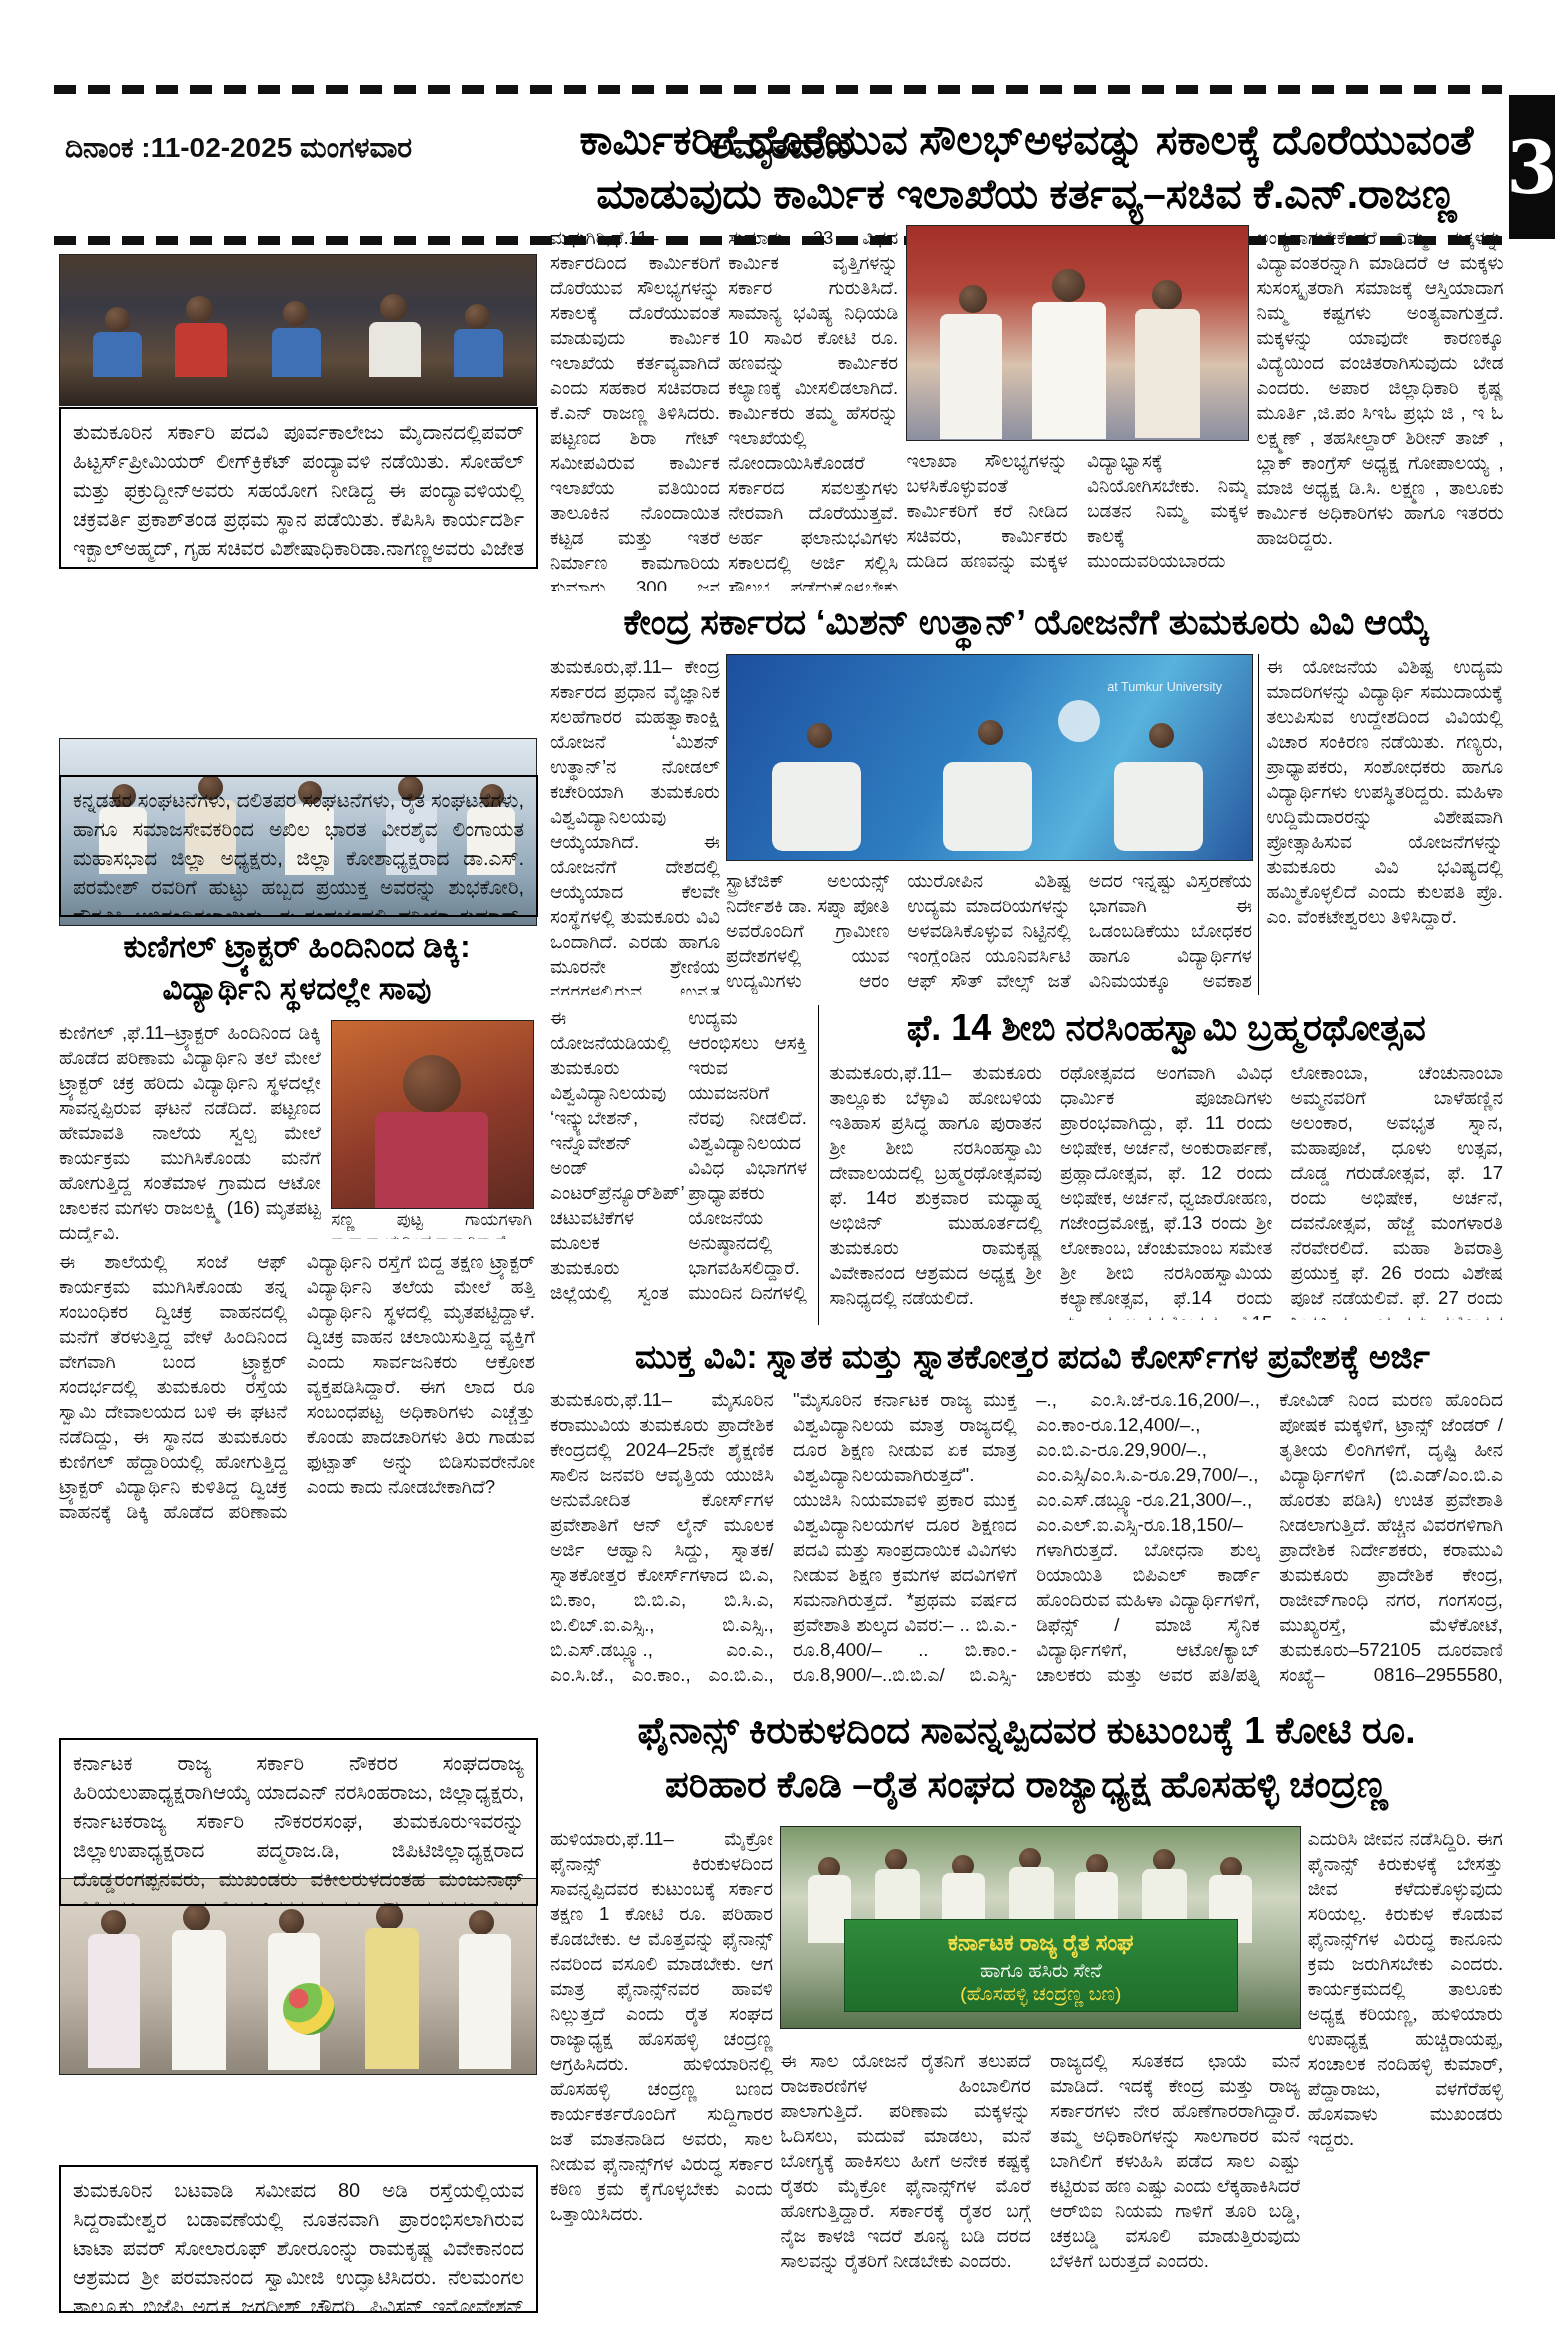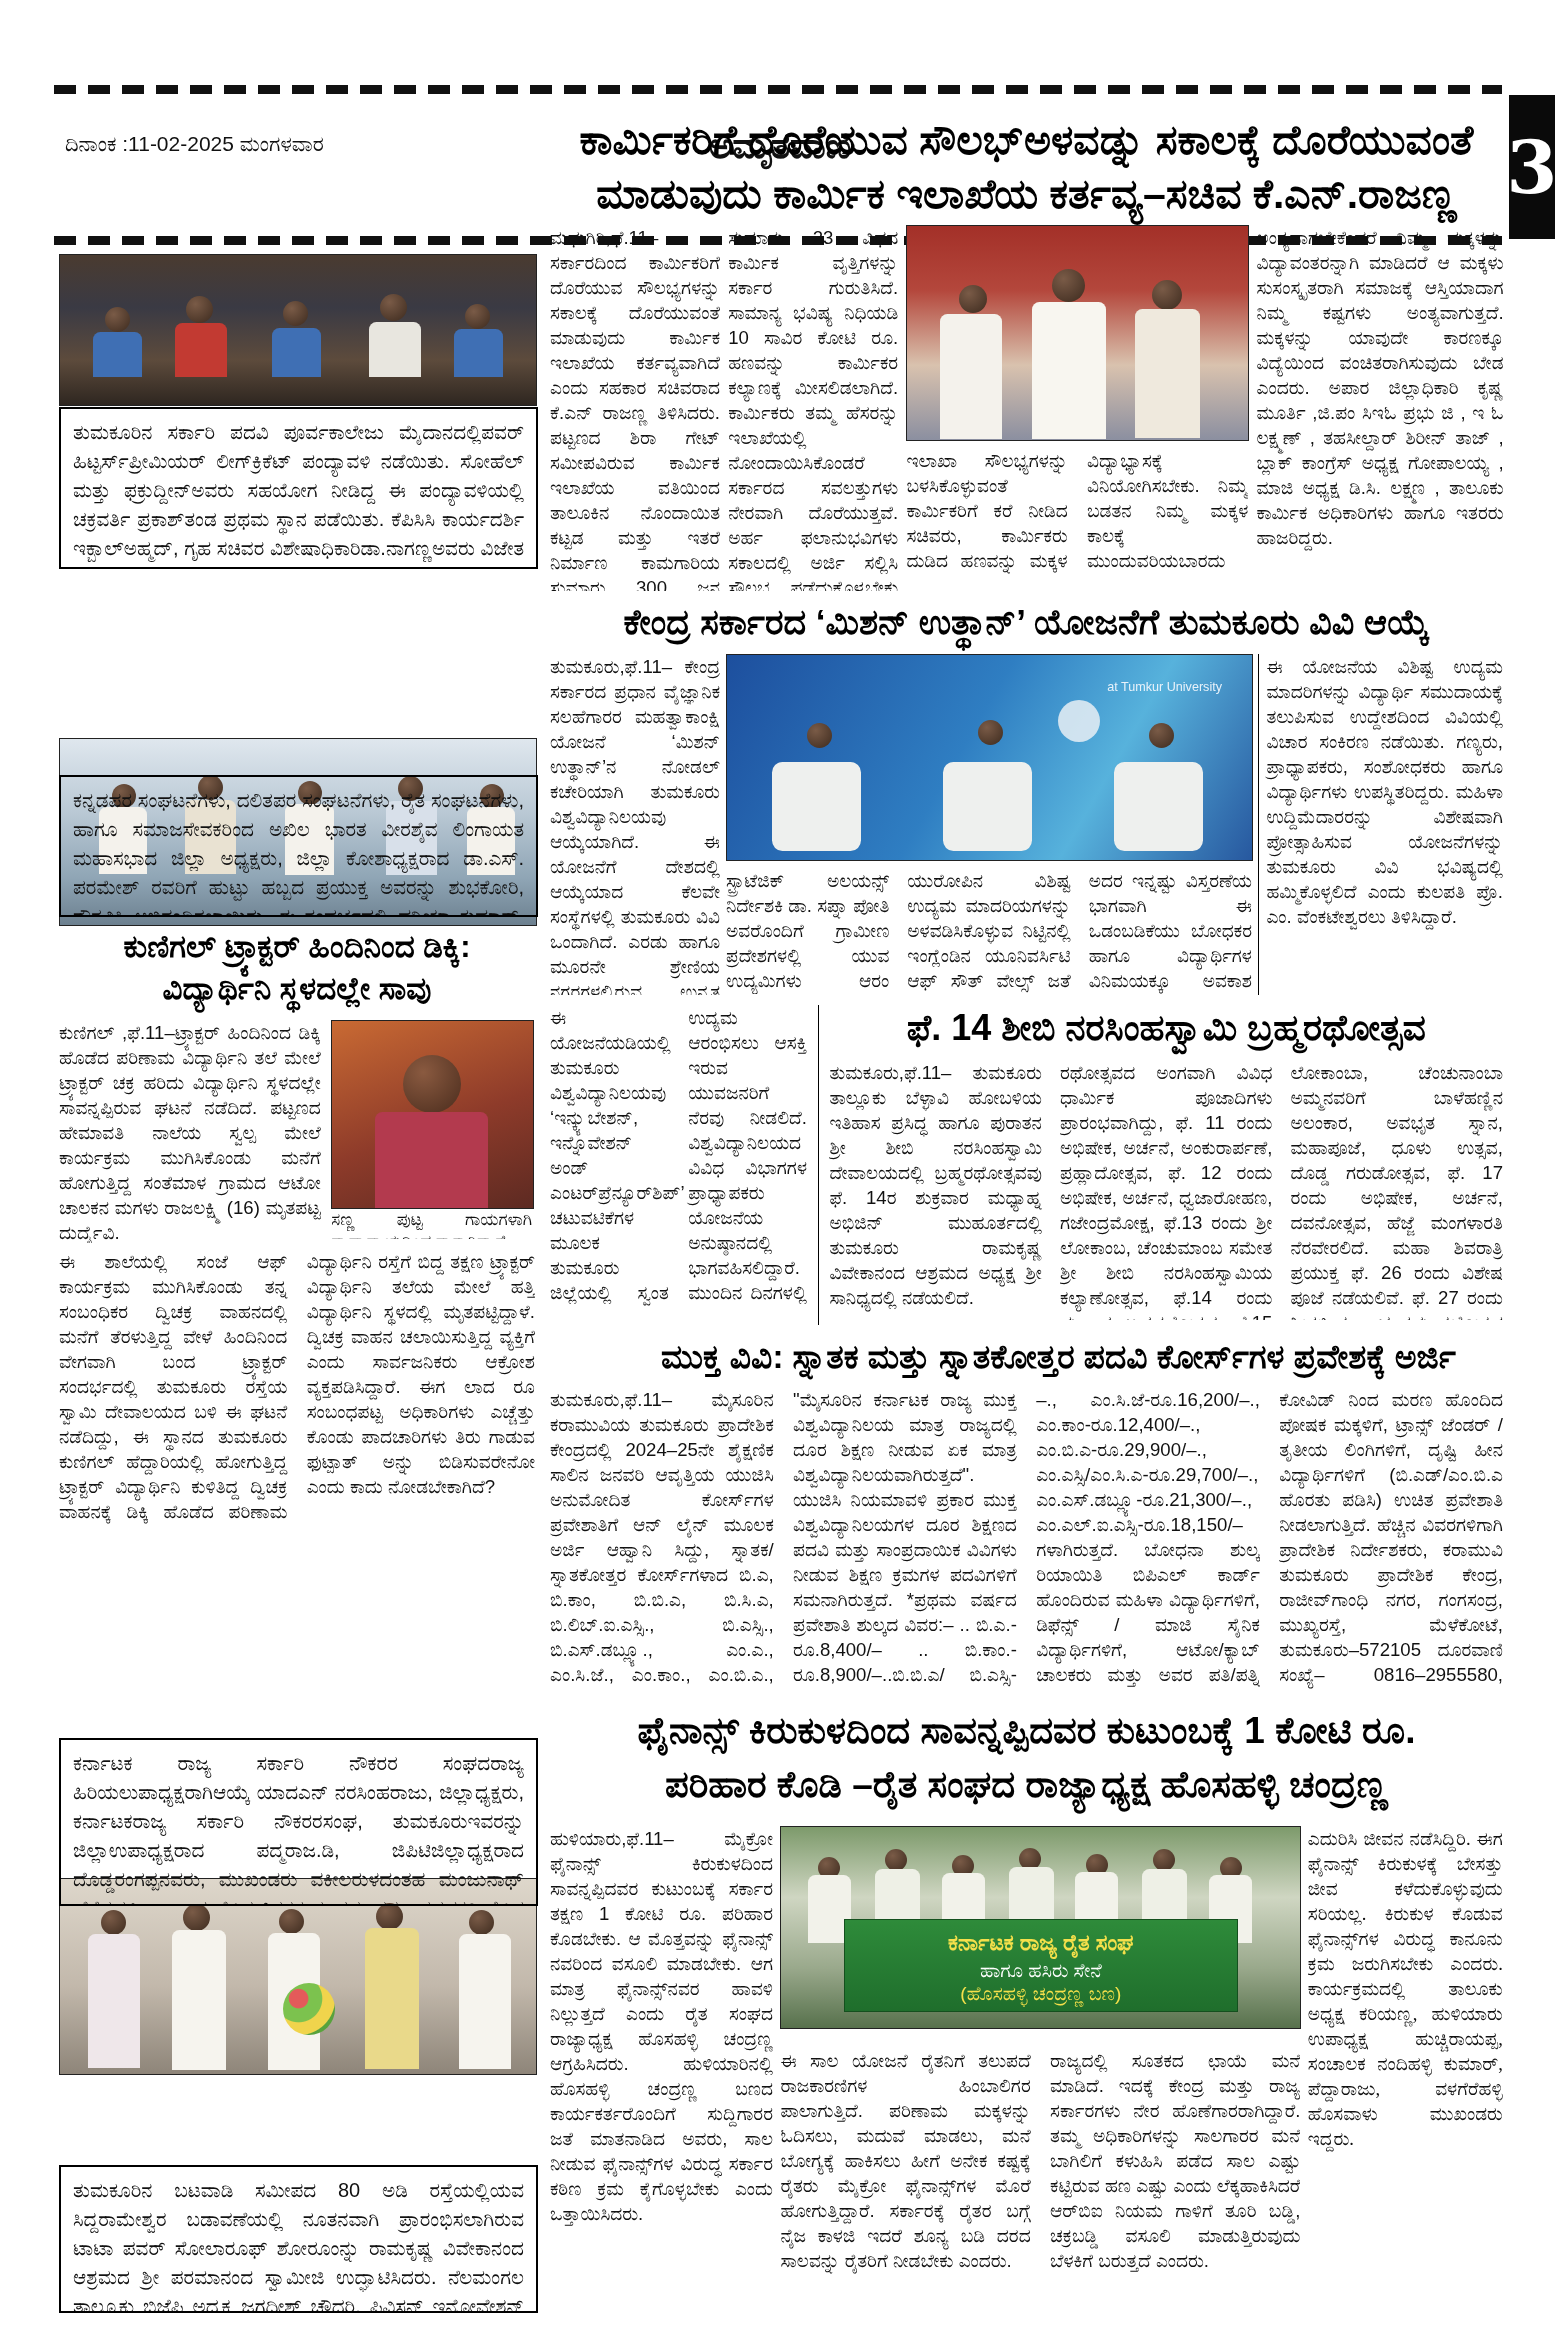--- a/index.html
+++ b/index.html
@@ -1,20 +1,20 @@
 <!DOCTYPE html>
 <html style="font-size:12px"><head>
 <meta charset="utf-8">
 <style>
   html,body{margin:0;padding:0;background:#ffffff;}
   #page{position:relative;width:1561px;height:2342px;background:#ffffff;
         font-family:"Liberation Sans",sans-serif;color:#111;overflow:hidden;}
   .abs{position:absolute;}
   .dash{height:9px;background:repeating-linear-gradient(90deg,#111 0 22px,#fff 22px 34px);}
-  .datebox{font-size:21px;font-weight:normal;letter-spacing:0;}
+  .datebox{font-size:28px;font-weight:bold;letter-spacing:0;}
   .masthead{font-size:36px;font-weight:bold;text-align:center;}
   .pagenum{background:#0a0a0a;color:#fff;font-size:73px;font-weight:bold;
            display:flex;align-items:center;justify-content:center;font-family:"DejaVu Serif",serif;}
   .photo{overflow:hidden;position:relative;border:0.7px solid #222;}
   .capbox{border:2.2px solid #000;padding:9px 12px;font-size:20px;line-height:29px;
           text-align:justify;overflow:hidden;}
   .hl{font-weight:bold;text-align:center;color:#000;}
   .hl-main{font-size:41px;line-height:54px;}
   .hl-2{font-size:35px;line-height:45px;}
   .hl-kunigal{font-size:31px;line-height:42px;}
@@ -168,21 +168,21 @@
     <div style="border-left:1.5px solid #000;padding-left:10.4px;">
       <div class="hl hl-3">ಫೆ. 14 ಶೀಬಿ ನರಸಿಂಹಸ್ವಾಮಿ ಬ್ರಹ್ಮರಥೋತ್ಸವ</div>
       <div style="display:grid;grid-template-columns:1fr 1fr 1fr;gap:18px;height:260px;margin-top:10.4px;">
         <div class="body-t">ತುಮಕೂರು,ಫೆ.11– ತುಮಕೂರು ತಾಲ್ಲೂಕು ಬೆಳ್ಳಾವಿ ಹೋಬಳಿಯ ಇತಿಹಾಸ ಪ್ರಸಿದ್ಧ ಹಾಗೂ ಪುರಾತನ ಶ್ರೀ ಶೀಬಿ ನರಸಿಂಹಸ್ವಾಮಿ ದೇವಾಲಯದಲ್ಲಿ ಬ್ರಹ್ಮರಥೋತ್ಸವವು ಫೆ. 14ರ ಶುಕ್ರವಾರ ಮಧ್ಯಾಹ್ನ ಅಭಿಜಿನ್ ಮುಹೂರ್ತದಲ್ಲಿ ತುಮಕೂರು ರಾಮಕೃಷ್ಣ ವಿವೇಕಾನಂದ ಆಶ್ರಮದ ಅಧ್ಯಕ್ಷ ಶ್ರೀ ಸಾನಿಧ್ಯದಲ್ಲಿ ನಡೆಯಲಿದೆ.</div>
         <div class="body-t">ರಥೋತ್ಸವದ ಅಂಗವಾಗಿ ವಿವಿಧ ಧಾರ್ಮಿಕ ಪೂಜಾದಿಗಳು ಪ್ರಾರಂಭವಾಗಿದ್ದು, ಫೆ. 11 ರಂದು ಅಭಿಷೇಕ, ಅರ್ಚನೆ, ಅಂಕುರಾರ್ಪಣೆ, ಪ್ರಹ್ಲಾದೋತ್ಸವ, ಫೆ. 12 ರಂದು ಅಭಿಷೇಕ, ಅರ್ಚನೆ, ಧ್ವಜಾರೋಹಣ, ಗಜೇಂದ್ರಮೋಕ್ಷ, ಫೆ.13 ರಂದು ಶ್ರೀ ಲೋಕಾಂಬ, ಚೆಂಚುಮಾಂಬ ಸಮೇತ ಶ್ರೀ ಶೀಬಿ ನರಸಿಂಹಸ್ವಾಮಿಯ ಕಲ್ಯಾಣೋತ್ಸವ, ಫೆ.14 ರಂದು ಮಧ್ಯಾಹ್ನ ಬ್ರಹ್ಮರಥೋತ್ಸವ, ಫೆ.15 ರಂದು ಶ್ರೀ ತೆಪ್ಪೋತ್ಸವ, ವ್ಯಾಸರಾಯಾತ್ರೆ, ಫೆ. 16ರಂದು ಶ್ರೀ ಲೋಕಾಂಬಾ, ಚೆಂಚುನಾಂಬಾ ಉತ್ಸವ ನಡೆಯಲಿದೆ.</div>
         <div class="body-t">ಲೋಕಾಂಬಾ, ಚೆಂಚುನಾಂಬಾ ಅಮ್ಮನವರಿಗೆ ಬಾಳೆಹಣ್ಣಿನ ಅಲಂಕಾರ, ಅವಭೃತ ಸ್ನಾನ, ಮಹಾಪೂಜೆ, ಧೂಳು ಉತ್ಸವ, ದೊಡ್ಡ ಗರುಡೋತ್ಸವ, ಫೆ. 17 ರಂದು ಅಭಿಷೇಕ, ಅರ್ಚನೆ, ದವನೋತ್ಸವ, ಹೆಜ್ಜೆ ಮಂಗಳಾರತಿ ನೆರವೇರಲಿದೆ. ಮಹಾ ಶಿವರಾತ್ರಿ ಪ್ರಯುಕ್ತ ಫೆ. 26 ರಂದು ವಿಶೇಷ ಪೂಜೆ ನಡೆಯಲಿವೆ. ಫೆ. 27 ರಂದು ಶ್ರೀಗಳಿಂದ ಚಂದ್ರಮಂಡಲೋತ್ಸವ ರಥೋತ್ಸವ ನಡೆಯಲಿದೆ ಎಂದು ಆಡಳಿತ ಮಂಡಳಿ ತಿಳಿಸಿದೆ.</div>
       </div>
     </div>
   </div>
 
-  <div class="abs hl hl-4" style="left:582px;top:1337px;width:953px;">ಮುಕ್ತ ವಿವಿ: ಸ್ನಾತಕ ಮತ್ತು ಸ್ನಾತಕೋತ್ತರ ಪದವಿ ಕೋರ್ಸ್‌ಗಳ ಪ್ರವೇಶಕ್ಕೆ ಅರ್ಜಿ</div>
+  <div class="abs hl hl-4" style="left:556px;top:1337px;width:953px;">ಮುಕ್ತ ವಿವಿ: ಸ್ನಾತಕ ಮತ್ತು ಸ್ನಾತಕೋತ್ತರ ಪದವಿ ಕೋರ್ಸ್‌ಗಳ ಪ್ರವೇಶಕ್ಕೆ ಅರ್ಜಿ</div>
   <div class="abs grid" style="left:550px;top:1387px;width:953px;height:303px;grid-template-columns:1fr 1fr 1fr 1fr;gap:19.3px;">
     <div class="body-t">ತುಮಕೂರು,ಫೆ.11– ಮೈಸೂರಿನ ಕರಾಮುವಿಯ ತುಮಕೂರು ಪ್ರಾದೇಶಿಕ ಕೇಂದ್ರದಲ್ಲಿ 2024–25ನೇ ಶೈಕ್ಷಣಿಕ ಸಾಲಿನ ಜನವರಿ ಆವೃತ್ತಿಯ ಯುಜಿಸಿ ಅನುಮೋದಿತ ಕೋರ್ಸ್‌ಗಳ ಪ್ರವೇಶಾತಿಗೆ ಆನ್ ಲೈನ್ ಮೂಲಕ ಅರ್ಜಿ ಆಹ್ವಾನಿ ಸಿದ್ದು, ಸ್ನಾತಕ/ ಸ್ನಾತಕೋತ್ತರ ಕೋರ್ಸ್‌ಗಳಾದ ಬಿ.ಎ, ಬಿ.ಕಾಂ, ಬಿ.ಬಿ.ಎ, ಬಿ.ಸಿ.ಎ, ಬಿ.ಲಿಬ್.ಐ.ಎಸ್ಸಿ., ಬಿ.ಎಸ್ಸಿ., ಬಿ.ಎಸ್.ಡಬ್ಲ್ಯೂ., ಎಂ.ಎ., ಎಂ.ಸಿ.ಜೆ., ಎಂ.ಕಾಂ., ಎಂ.ಬಿ.ಎ., ಎಂ.ಎಸ್ಸಿ., ಎಂ.ಎಲ್.ಐ.ಎಸ್ಸಿ., ಎಂ.ಎಸ್.ಡಬ್ಲ್ಯೂ., ಮತ್ತು ಪಿ.ಜಿ ಸರ್ಟಿಫಿಕೇಟ್ ಕೋರ್ಸ್‌ಗಳಿಗೆ ಪ್ರವೇಶಾತಿ ಪಡೆಯಬಹುದಾಗಿದೆ.</div>
     <div class="body-t">"ಮೈಸೂರಿನ ಕರ್ನಾಟಕ ರಾಜ್ಯ ಮುಕ್ತ ವಿಶ್ವವಿದ್ಯಾನಿಲಯ ಮಾತ್ರ ರಾಜ್ಯದಲ್ಲಿ ದೂರ ಶಿಕ್ಷಣ ನೀಡುವ ಏಕ ಮಾತ್ರ ವಿಶ್ವವಿದ್ಯಾನಿಲಯವಾಗಿರುತ್ತದೆ". ಯುಜಿಸಿ ನಿಯಮಾವಳಿ ಪ್ರಕಾರ ಮುಕ್ತ ವಿಶ್ವವಿದ್ಯಾನಿಲಯಗಳ ದೂರ ಶಿಕ್ಷಣದ ಪದವಿ ಮತ್ತು ಸಾಂಪ್ರದಾಯಿಕ ವಿವಿಗಳು ನೀಡುವ ಶಿಕ್ಷಣ ಕ್ರಮಗಳ ಪದವಿಗಳಿಗೆ ಸಮನಾಗಿರುತ್ತದೆ. *ಪ್ರಥಮ ವರ್ಷದ ಪ್ರವೇಶಾತಿ ಶುಲ್ಕದ ವಿವರ:– .. ಬಿ.ಎ.-ರೂ.8,400/– .. ಬಿ.ಕಾಂ.-ರೂ.8,900/–..ಬಿ.ಬಿ.ಎ/ ಬಿ.ಎಸ್ಸಿ-ರೂ.23,900/-.ಎಂ.ಎ- ರೂ.12,900/–... ಎಂ.ಎಸ್ಸಿ.ರೂ.10,600/</div>
     <div class="body-t">–., ಎಂ.ಸಿ.ಜೆ-ರೂ.16,200/–., ಎಂ.ಕಾಂ-ರೂ.12,400/–., ಎಂ.ಬಿ.ಎ-ರೂ.29,900/–., ಎಂ.ಎಸ್ಸಿ/ಎಂ.ಸಿ.ಎ-ರೂ.29,700/–., ಎಂ.ಎಸ್.ಡಬ್ಲ್ಯೂ-ರೂ.21,300/–., ಎಂ.ಎಲ್.ಐ.ಎಸ್ಸಿ-ರೂ.18,150/–ಗಳಾಗಿರುತ್ತದೆ. ಬೋಧನಾ ಶುಲ್ಕ ರಿಯಾಯಿತಿ ಬಿಪಿಎಲ್ ಕಾರ್ಡ್ ಹೊಂದಿರುವ ಮಹಿಳಾ ವಿದ್ಯಾರ್ಥಿಗಳಿಗೆ, ಡಿಫೆನ್ಸ್ / ಮಾಜಿ ಸೈನಿಕ ವಿದ್ಯಾರ್ಥಿಗಳಿಗೆ, ಆಟೋ/ಕ್ಯಾಬ್ ಚಾಲಕರು ಮತ್ತು ಅವರ ಪತಿ/ಪತ್ನಿ ಹಾಗೂ ಇಬ್ಬರು ಮಕ್ಕಳಿಗೆ, ಏಡ್ಸ್/ಎಚ್ಐವಿ ಸೋಂಕಿತರಿಗೆ ಸ್ನಾತಕ/ಸ್ನಾತಕೋತ್ತರ ಕೋರ್ಸ್‌ಗಳ ಬೋಧನಾ ಶುಲ್ಕದಲ್ಲಿ 10% ರಿಯಾಯಿತಿ ಇರುತ್ತದೆ.</div>
     <div class="body-t">ಕೋವಿಡ್ ನಿಂದ ಮರಣ ಹೊಂದಿದ ಪೋಷಕ ಮಕ್ಕಳಿಗೆ, ಟ್ರಾನ್ಸ್ ಜೆಂಡರ್ / ತೃತೀಯ ಲಿಂಗಿಗಳಿಗೆ, ದೃಷ್ಟಿ ಹೀನ ವಿದ್ಯಾರ್ಥಿಗಳಿಗೆ (ಬಿ.ಎಡ್/ಎಂ.ಬಿ.ಎ ಹೊರತು ಪಡಿಸಿ) ಉಚಿತ ಪ್ರವೇಶಾತಿ ನೀಡಲಾಗುತ್ತಿದೆ. ಹೆಚ್ಚಿನ ವಿವರಗಳಿಗಾಗಿ ಪ್ರಾದೇಶಿಕ ನಿರ್ದೇಶಕರು, ಕರಾಮುವಿ ತುಮಕೂರು ಪ್ರಾದೇಶಿಕ ಕೇಂದ್ರ, ರಾಜೀವ್‌ಗಾಂಧಿ ನಗರ, ಗಂಗಸಂದ್ರ, ಮುಖ್ಯರಸ್ತೆ, ಮೆಳೆಕೋಟೆ, ತುಮಕೂರು–572105 ದೂರವಾಣಿ ಸಂಖ್ಯೆ– 0816–2955580, 984450 6629, 9886112434, 7349474339 ಅನ್ನು ಸಂಪರ್ಕಿಸಬಹು ದೆಂದು ಪ್ರಾದೇಶಿಕ ನಿರ್ದೇಶಕರಾದ ಡಾ. ತಿಳಿಸಿದ್ದಾರೆ.</div>
   </div>
 
   <div class="abs hl hl-5" style="left:550px;top:1704px;width:953px;">
     <div>ಫೈನಾನ್ಸ್ ಕಿರುಕುಳದಿಂದ ಸಾವನ್ನಪ್ಪಿದವರ ಕುಟುಂಬಕ್ಕೆ 1 ಕೋಟಿ ರೂ.</div>
     <div>ಪರಿಹಾರ ಕೊಡಿ –ರೈತ ಸಂಘದ ರಾಜ್ಯಾಧ್ಯಕ್ಷ ಹೊಸಹಳ್ಳಿ ಚಂದ್ರಣ್ಣ</div>

